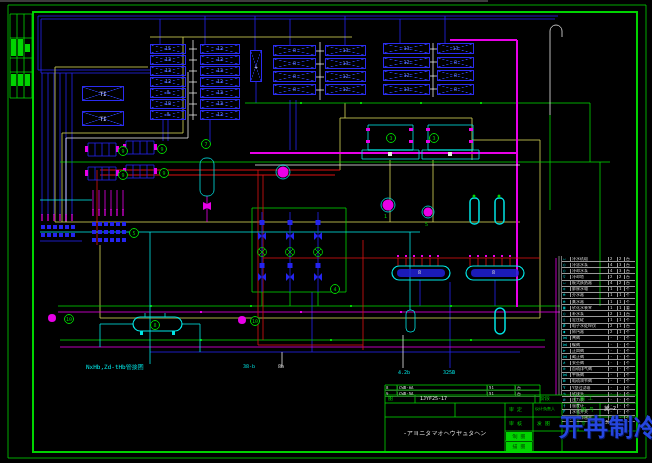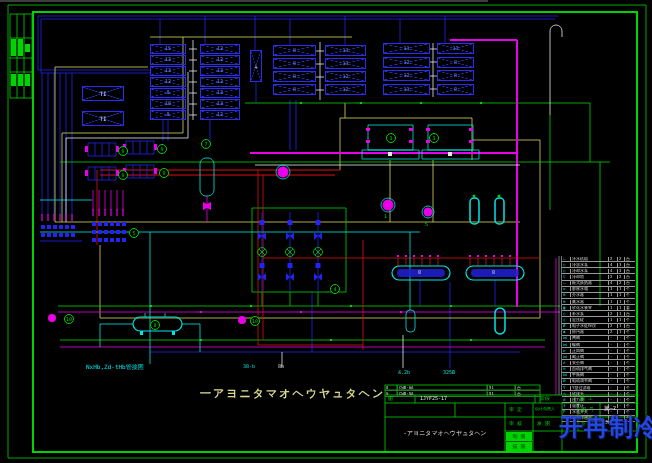--- a/index.html
+++ b/index.html
@@ -630,21 +630,20 @@
   <div class="tinytext gr" style="left:384px;top:214px;">1</div>
   <div class="tinytext gr" style="left:425px;top:222px;">5</div>
   <div class="tinytext wh" style="left:418px;top:270px;font-size:5px;">8</div>
   <div class="tinytext wh" style="left:492px;top:270px;font-size:5px;">8</div>
 
   <div class="tinytext cy" style="left:86px;top:364px;font-size:6px;">NxHb,Zd-tHb管接图</div>
   <div class="tinytext cy" style="left:243px;top:364px;">38-b</div>
   <div class="tinytext wh" style="left:278px;top:364px;">8b</div>
   <div class="tinytext cy" style="left:398px;top:370px;">4.2b</div>
   <div class="tinytext cy" style="left:443px;top:370px;">325B</div>
-  <div id="dwgtitle">一アヨニタマオヘウヤュタヘン</div>
 
   <div id="legend">
 
       <div class="lrow">
         <span class="ls">▭</span>
         <span class="ln">冷水机组</span>
         <span class="lc1">2</span>
         <span class="lc2">2</span>
         <span class="lc3">台</span>
       </div>

